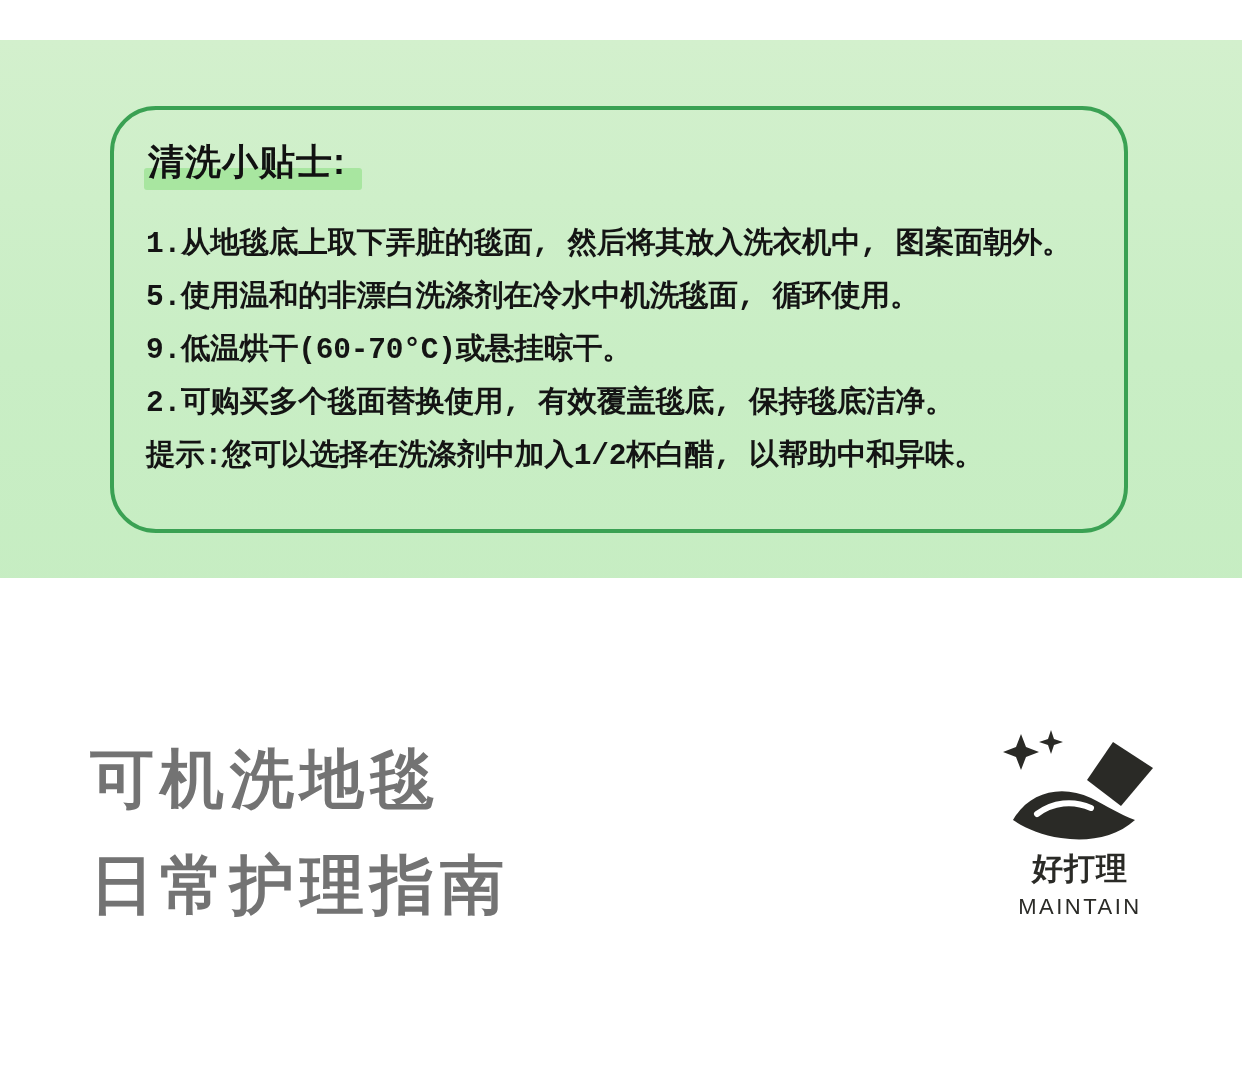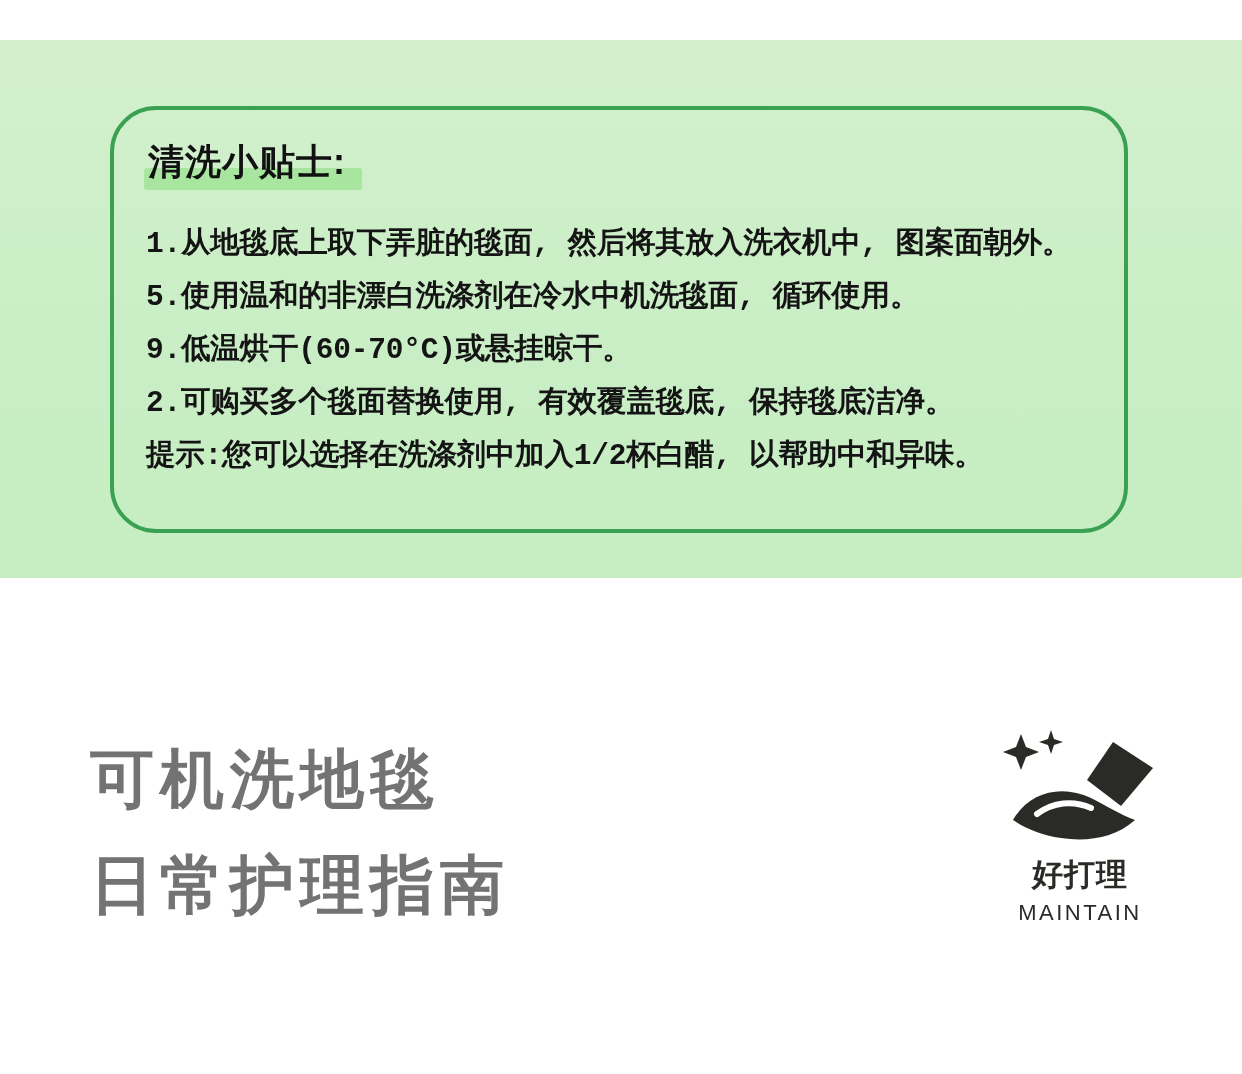--- a/index.html
+++ b/index.html
@@ -104,21 +104,20 @@
     width: 180px;
     text-align: center;
   }
   .badge-icon {
     width: 170px;
     height: 120px;
     margin: 0 auto;
     display: block;
   }
   .badge-cn {
-    margin-top: 6px;
     font-size: 31px;
     font-weight: bold;
     color: #2a2a26;
     letter-spacing: 1px;
   }
   .badge-en {
     margin-top: 4px;
     font-size: 22px;
     letter-spacing: 2.5px;
     color: #2a2a26;

